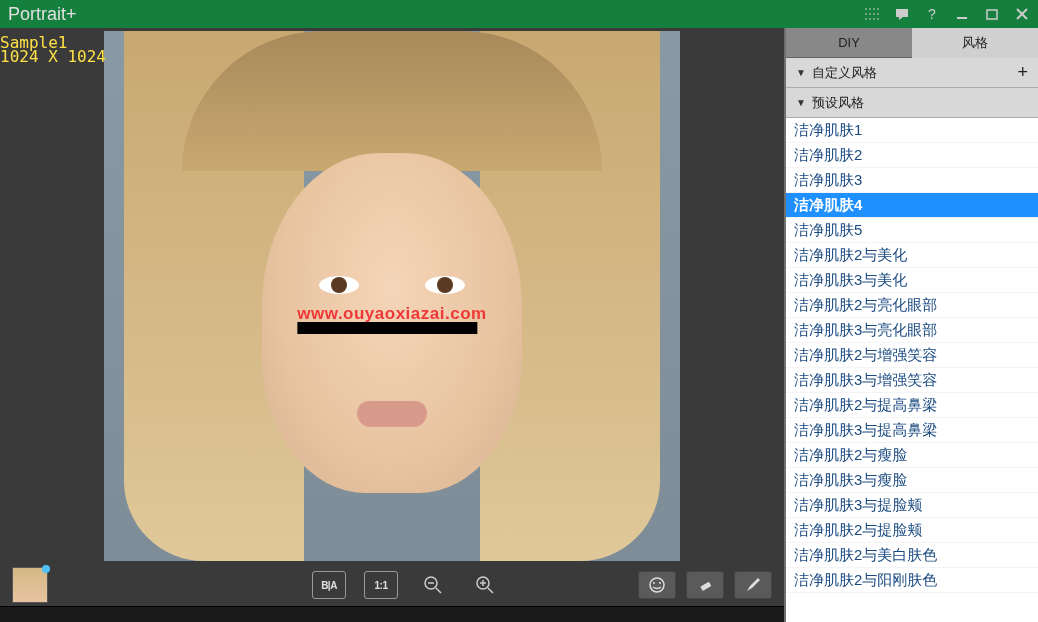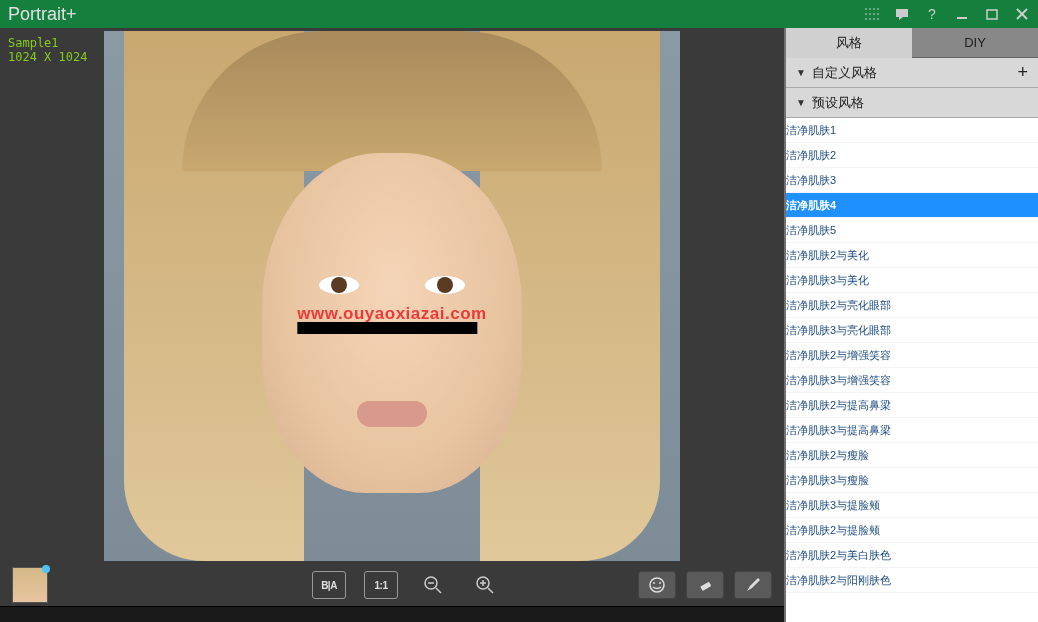--- a/index.html
+++ b/index.html
@@ -58,24 +58,24 @@
       position: relative;
       display: flex;
       align-items: center;
       justify-content: center;
       background: #3a3a3a;
       overflow: hidden;
     }
     .image-info {
       position: absolute;
       top: 8px;
-      left: 8px;
-      color: #84cc16;
+      left: 0;
+      color: #fde047;
       font-family: monospace;
-      font-size: 12px;
+      font-size: 16px;
       line-height: 14px;
       z-index: 5;
     }
     .portrait-placeholder {
       width: 576px;
       height: 530px;
       background: linear-gradient(180deg, #8a9aa5 0%, #7d8c96 100%);
       position: relative;
       overflow: hidden;
     }
@@ -275,24 +275,24 @@
       font-size: 10px;
       color: #333;
     }
     .preset-list {
       flex: 1;
       overflow-y: auto;
       background: #fff;
     }
     .preset-item {
       height: 25px;
-      padding: 0 0;
-      display: flex;
-      align-items: center;
-      font-size: 11px;
+      padding: 0 8px;
+      display: flex;
+      align-items: center;
+      font-size: 15px;
       color: #1a4a80;
       cursor: pointer;
       border-bottom: 1px solid #f4f4f4;
     }
     .preset-item.selected {
       background: #1e90ff;
       color: #fff;
       font-weight: bold;
     }
     .preset-list::-webkit-scrollbar { width: 14px; }
@@ -402,22 +402,22 @@
             </svg>
         </div>
       </div>
     </div>
 
     <div class="filmstrip"></div>
   </div>
 
   <div class="right-panel">
     <div class="panel-tabs">
+      <div class="panel-tab">DIY</div>
       <div class="panel-tab active">风格</div>
-      <div class="panel-tab">DIY</div>
     </div>
     <div class="section-header">
       <span class="triangle">▼</span>
       <span>自定义风格</span>
       <span class="plus">+</span>
     </div>
     <div class="section-header">
       <span class="triangle">▼</span>
       <span>预设风格</span>
     </div>

